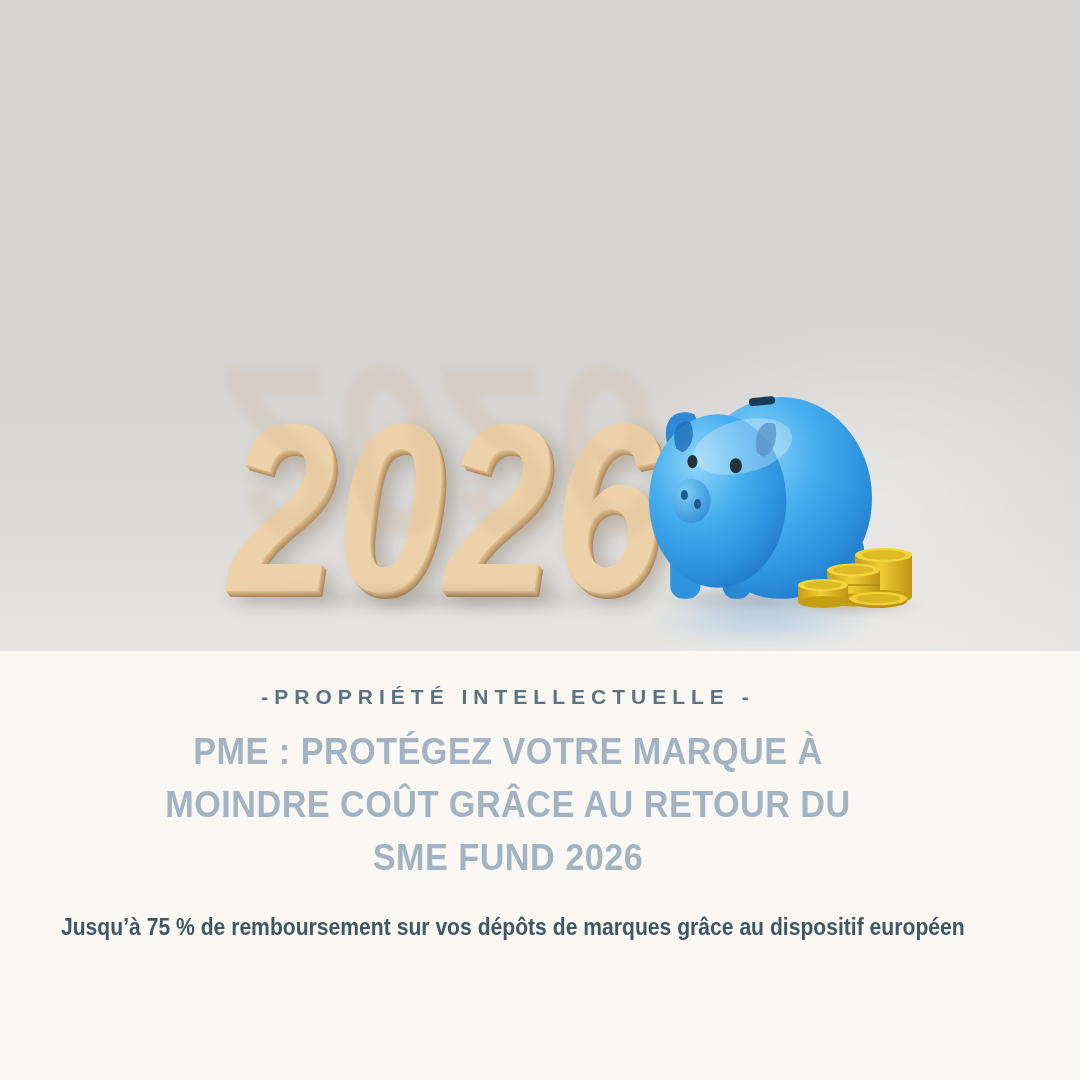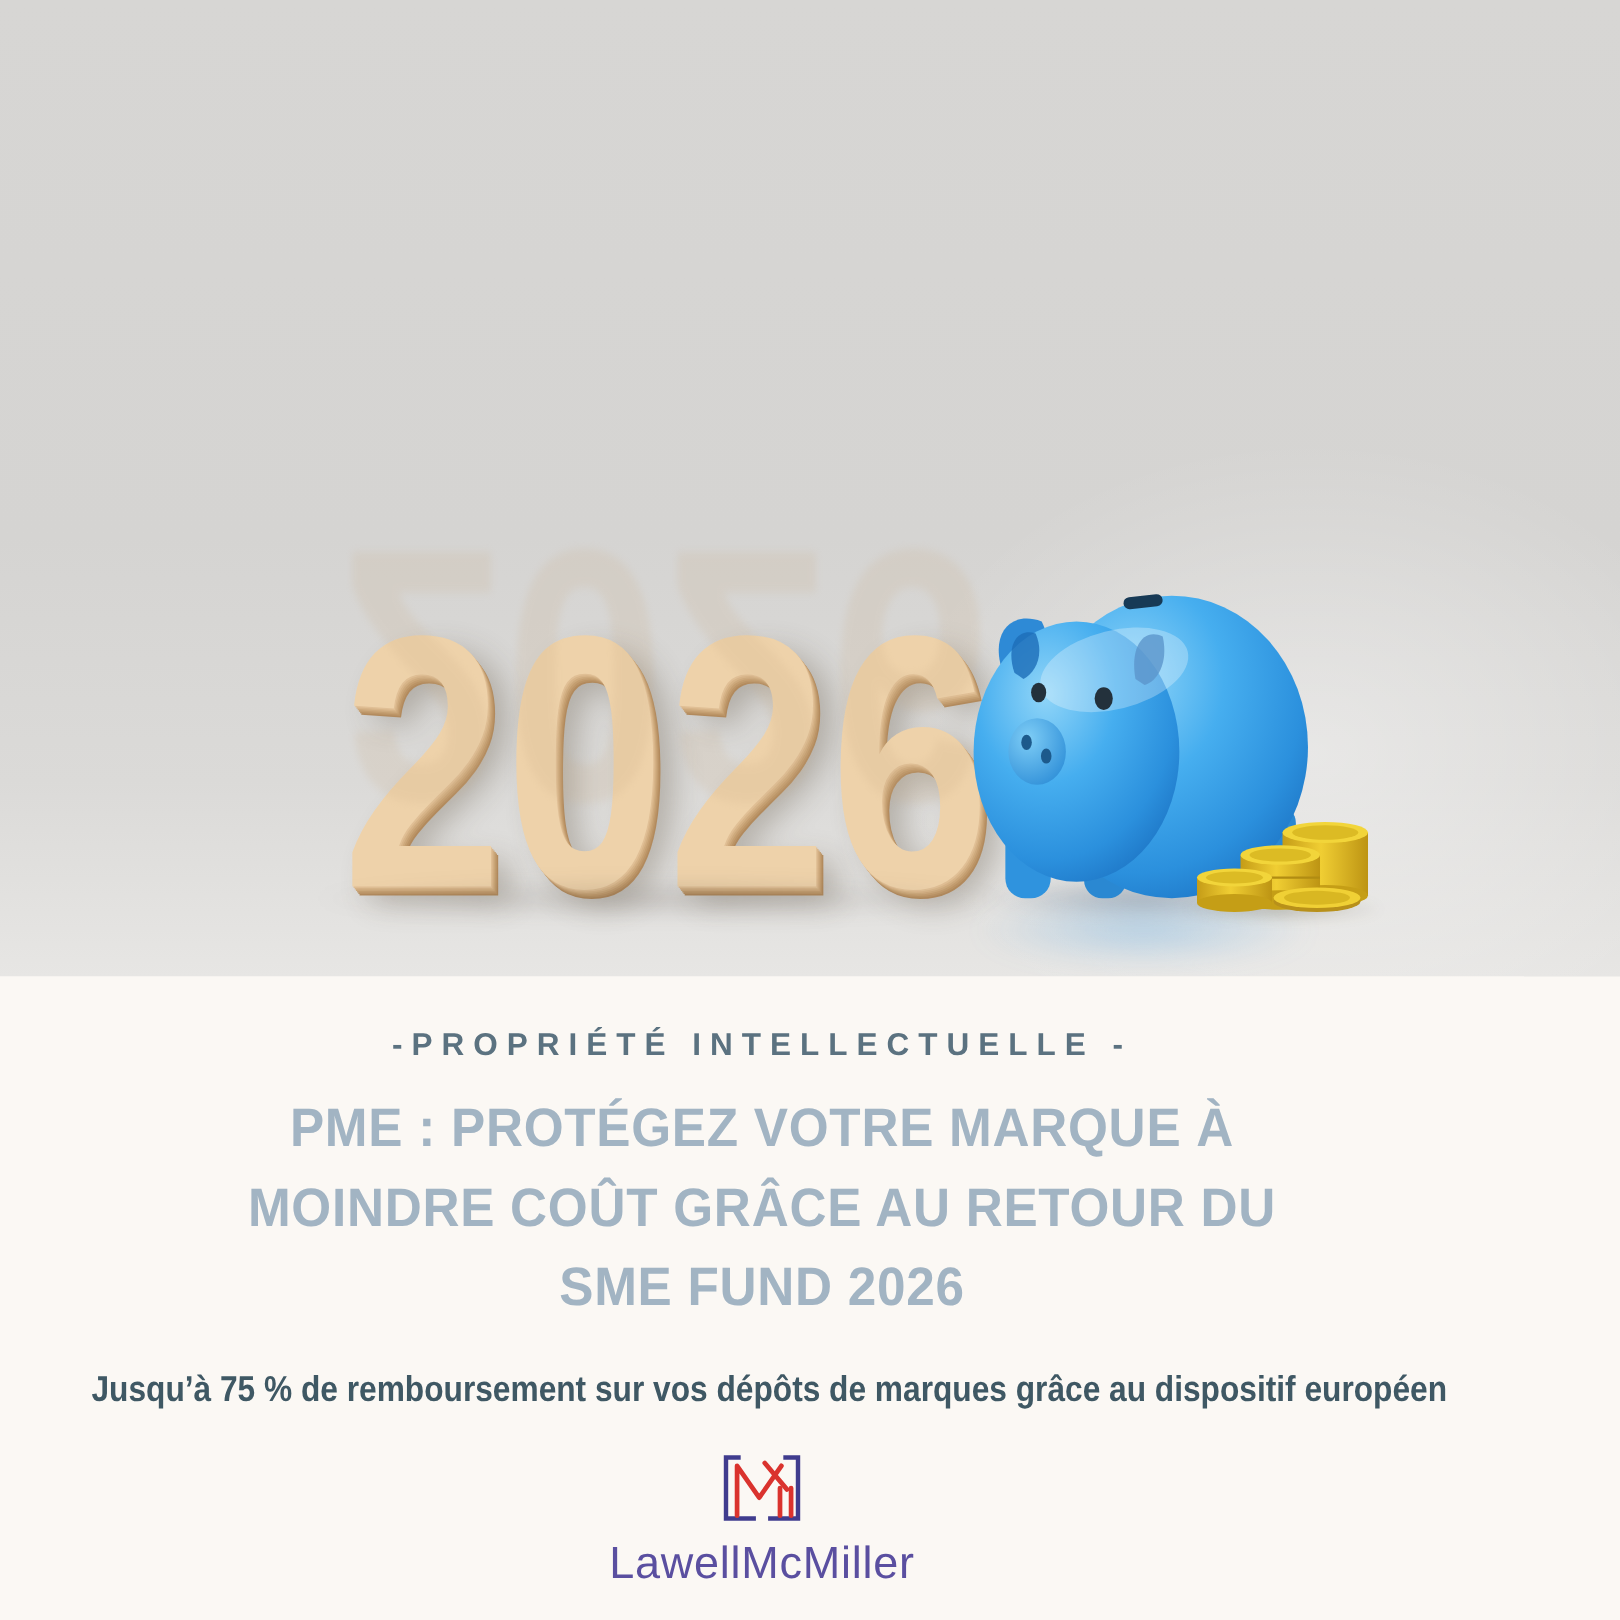--- a/index.html
+++ b/index.html
@@ -6,20 +6,21 @@
   *{box-sizing:border-box;}
   .canvas{
     position:relative;width:1080px;height:1080px;overflow:hidden;
     font-family:"Liberation Sans","DejaVu Sans",sans-serif;
     background:#fbf8f4;
   }
   
   .photo{
     position:absolute;left:0;top:0;width:1080px;height:651px;overflow:hidden;
     background:linear-gradient(180deg,#d7d6d4 0%,#d5d4d2 55%,#dbdad8 80%,#e7e6e4 100%);
+    font-style:italic;
   }
   .photo-glow{
     position:absolute;left:55%;top:45%;width:560px;height:420px;
     background:radial-gradient(closest-side,rgba(255,255,255,.38),rgba(255,255,255,0));
     pointer-events:none;
   }
   .year3d{
     position:absolute;left:170px;top:388px;width:550px;
     text-align:center;font-size:240px;line-height:240px;font-weight:bold;
     letter-spacing:2px;color:#eed2aa;
@@ -161,30 +162,15 @@
     <div class="eyebrow">-PROPRIÉTÉ INTELLECTUELLE -</div>
 
     <h1 class="headline" style="margin-bottom:0;">
       <span class="hl">PME : PROTÉGEZ VOTRE MARQUE À</span>
       <span class="hl">MOINDRE COÛT GRÂCE AU RETOUR DU</span>
       <span class="hl">SME FUND 2026</span>
     </h1>
 
     <div class="subtitle">Jusqu’à 75 % de remboursement sur vos dépôts de marques grâce au dispositif européen</div>
 
-    <div class="logo-block">
-      <svg width="72" height="50" viewBox="0 0 78 52">
-        <g stroke="#403c8e" stroke-width="3.2" fill="none" stroke-linecap="square">
-          <path d="M22,4 H13 V48 H33"></path>
-          <path d="M56,4 H65 V48 H45"></path>
-        </g>
-        <g stroke="#da332e" stroke-width="3.4" fill="none" stroke-linecap="round" stroke-linejoin="round">
-          <path d="M21,46 V10 L37,33 L53,10"></path>
-          <path d="M41,8 L57,27"></path>
-          <path d="M52,26 V46"></path>
-          <path d="M60,26 V46"></path>
-        </g>
-      </svg>
-      <div class="brand-name">LawellMcMiller</div>
-    </div>
   </div>
 
 </div>
 
 </body></html>

